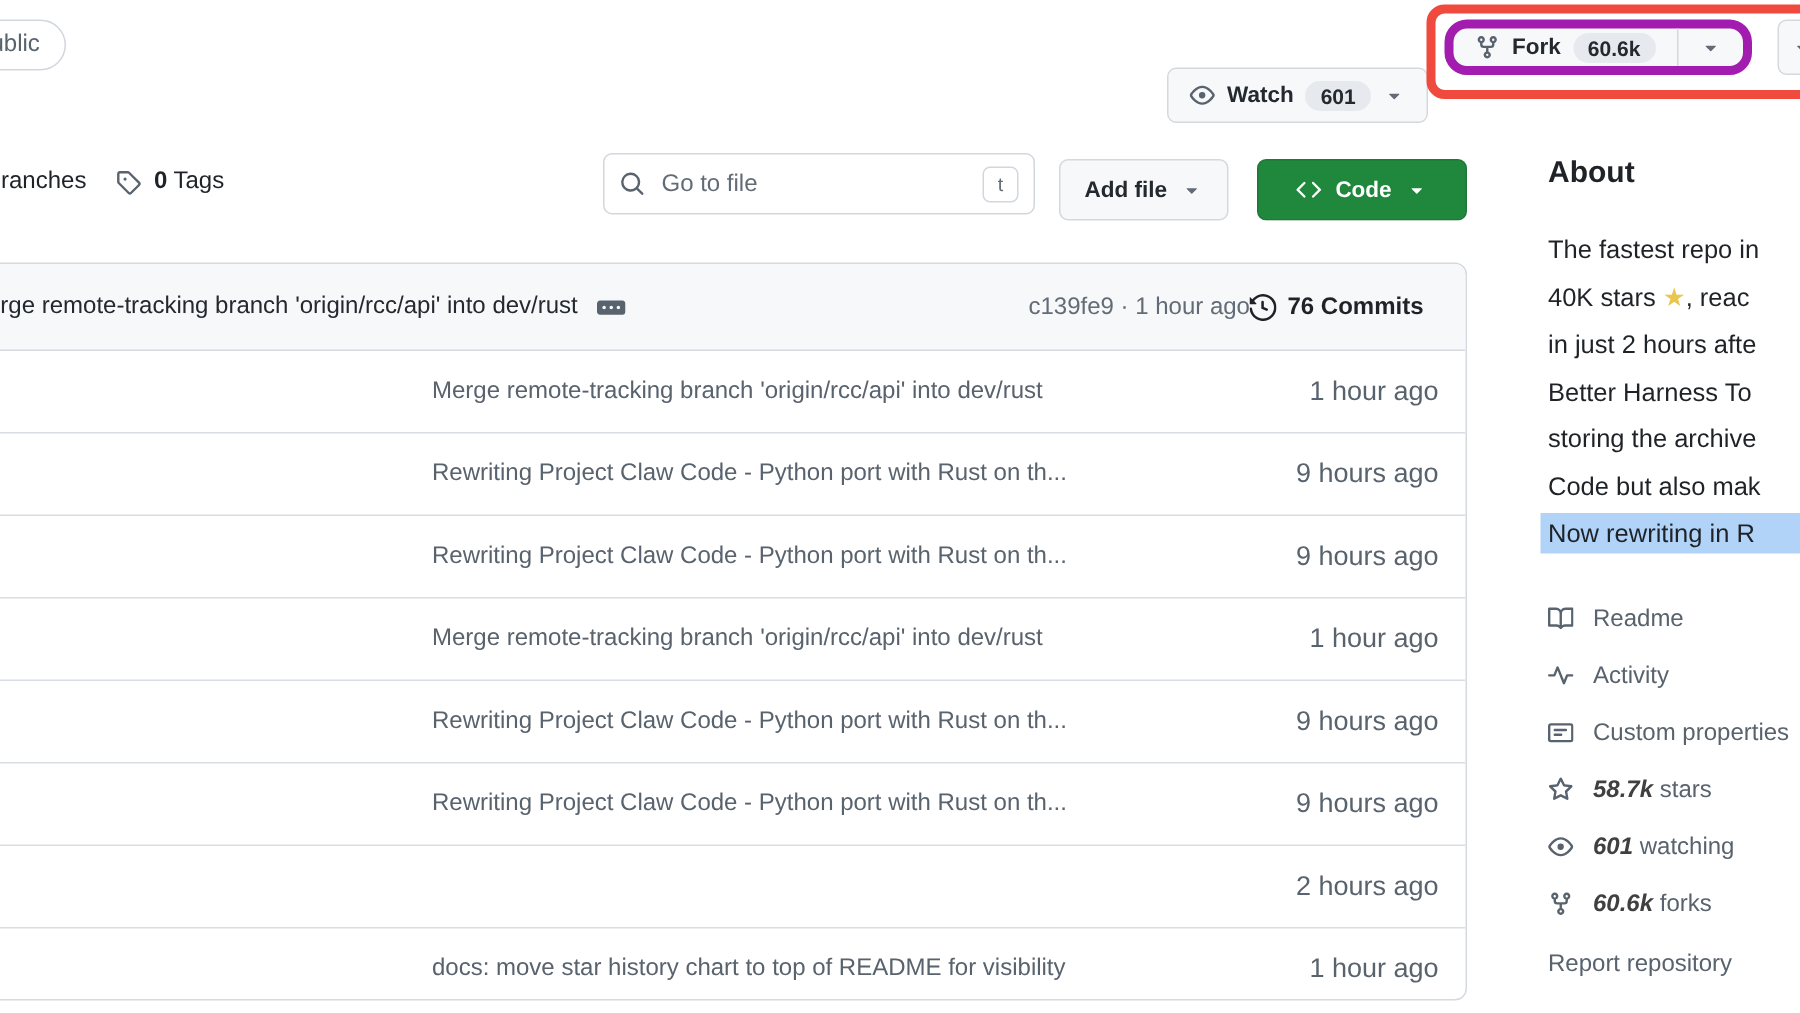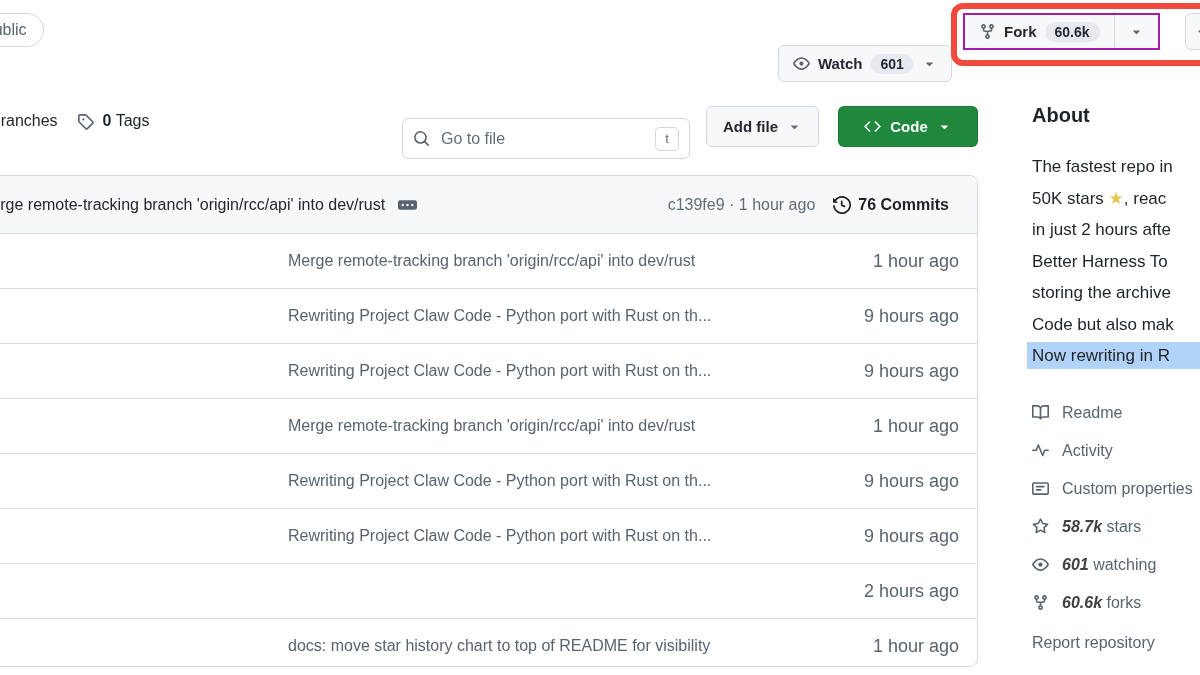--- a/index.html
+++ b/index.html
@@ -11,55 +11,55 @@
   .visibility-pill{position:absolute;left:-34px;top:13px;height:34px;box-sizing:border-box;
       display:flex;align-items:center;padding:0 16px;border:1px solid #d0d7de;border-radius:18px;
       color:#59636e;font-size:16px;}
   .gh-btn{position:absolute;top:13px;height:37px;box-sizing:border-box;display:inline-flex;
       align-items:center;gap:8px;padding:0 14px;background:#f6f8fa;
       border:1px solid #d5d9dd;border-radius:6px;font-size:15px;font-weight:700;color:#24292f;}
   .count-pill{background:#e6eaee;border-radius:999px;padding:2px 10px;font-size:14px;font-weight:700;color:#24292f;}
   .icon-gray{color:#59636e;}
   .caret{color:#636c76;}
   .fork-group{position:absolute;left:963px;top:13px;height:37px;box-sizing:border-box;display:flex;
-      background:#f6f8fa;border:2px solid #a21caf;border-radius:0;font-size:15px;font-weight:700;color:#24292f;}
+      background:#f6f8fa;border:6px solid #a21caf;border-radius:15px;font-size:15px;font-weight:700;color:#24292f;}
   .fork-main{display:flex;align-items:center;gap:8px;padding:0 14px;}
   .fork-caret{display:flex;align-items:center;padding:0 14px;border-left:1px solid #d5d9dd;}
   .sliver-btn{position:absolute;left:1185px;top:13px;width:80px;height:37px;box-sizing:border-box;
       display:flex;align-items:center;padding:0 8px;background:#f6f8fa;border:1px solid #d5d9dd;border-radius:6px;}
   .annotation-rect{position:absolute;left:951px;top:3px;width:300px;height:51px;
       border:6px solid #f04a3e;border-radius:12px;pointer-events:none;z-index:5;}
 
   
   .branches-group{position:absolute;left:-10px;top:112px;display:flex;align-items:center;gap:9px;
       font-size:16px;color:#1f2328;}
   .branches-label{margin-right:10px;}
   .bold{font-weight:700;}
-  .search-box{position:absolute;left:402px;top:118px;width:288px;height:41px;box-sizing:border-box;
+  .search-box{position:absolute;left:402px;top:102px;width:288px;height:41px;box-sizing:border-box;
       border:1px solid #d0d7de;border-radius:6px;display:flex;align-items:center;padding:0 10px;gap:9px;background:#fff;}
   .search-box input{border:none;outline:none;flex:1;font-size:16px;color:#1f2328;background:transparent;
       font-family:"Liberation Sans",sans-serif;min-width:0;}
   .search-box input::placeholder{color:#636c76;opacity:1;}
   .kbd{border:1px solid #d0d7de;border-radius:5px;width:22px;height:22px;display:flex;align-items:center;
       justify-content:center;font-size:13px;color:#636c76;}
   .addfile-btn{position:absolute;left:706px;top:106px;height:41px;box-sizing:border-box;display:inline-flex;
       align-items:center;gap:9px;padding:0 16px;background:#f6f8fa;border:1px solid #d5d9dd;border-radius:6px;
       font-size:15px;font-weight:700;color:#24292f;}
   .code-btn{position:absolute;left:838px;top:106px;height:41px;width:140px;box-sizing:border-box;display:inline-flex;
       align-items:center;gap:9px;padding:16px 14px;background:#1f883d;border:1px solid rgba(31,35,40,0.15);
       border-radius:6px;font-size:15px;font-weight:700;color:#ffffff;justify-content:center;}
 
   
   .commit-table{position:absolute;left:-40px;top:175px;width:1018px;height:492px;box-sizing:border-box;
       border:1px solid #d4dae0;border-radius:8px;overflow:hidden;background:#fff;}
   .commit-header{position:relative;height:57px;background:#f6f8fa;border-bottom:1px solid #d4dae0;}
   .commit-header-msg{position:absolute;left:17px;top:50%;transform:translateY(-50%);display:flex;
       align-items:center;gap:13px;font-size:16px;color:#24292f;white-space:nowrap;}
   .commit-header-meta{position:absolute;right:28px;top:50%;transform:translateY(-50%);display:flex;
-      align-items:center;gap:18px;white-space:nowrap;}
+      align-items:center;white-space:nowrap;}
   .sha-time{font-size:16px;color:#636c76;}
   .commits-count{display:flex;align-items:flex-start;gap:7px;font-size:16px;font-weight:700;color:#1f2328;}
   .row{position:relative;height:54px;}
   .row + .row{border-top:1px solid #d8dee4;}
   .row-msg{position:absolute;left:327px;top:50%;transform:translateY(-50%);font-size:16px;color:#59636e;white-space:nowrap;}
   .row-time{position:absolute;right:18px;top:50%;transform:translateY(-50%);font-size:18px;color:#59636e;white-space:nowrap;}
 
   
   .sidebar{position:absolute;left:1032px;top:104px;width:220px;}
   .about-title{font-size:20px;font-weight:700;color:#1f2328;margin:0 0 24px 0;}
@@ -225,21 +225,21 @@
       <span class="row-time">1 hour ago</span>
     </div>
   </div>
 
   <div class="sidebar">
     <h2 class="about-title">About</h2>
 
     <div>
       <div class="desc-line">The fastest repo in</div>
       <div class="desc-line">
-        <span>50K stars </span><span class="gold-star">★</span><span>, reac</span>
+        <span>40K stars </span><span class="gold-star">★</span><span>, reac</span>
       </div>
       <div class="desc-line">in just 2 hours afte</div>
       <div class="desc-line">Better Harness To</div>
       <div class="desc-line">storing the archive</div>
       <div class="desc-line">Code but also mak</div>
       <div class="desc-line">
         <span class="hl">Now rewriting in R</span>
       </div>
     </div>
 

